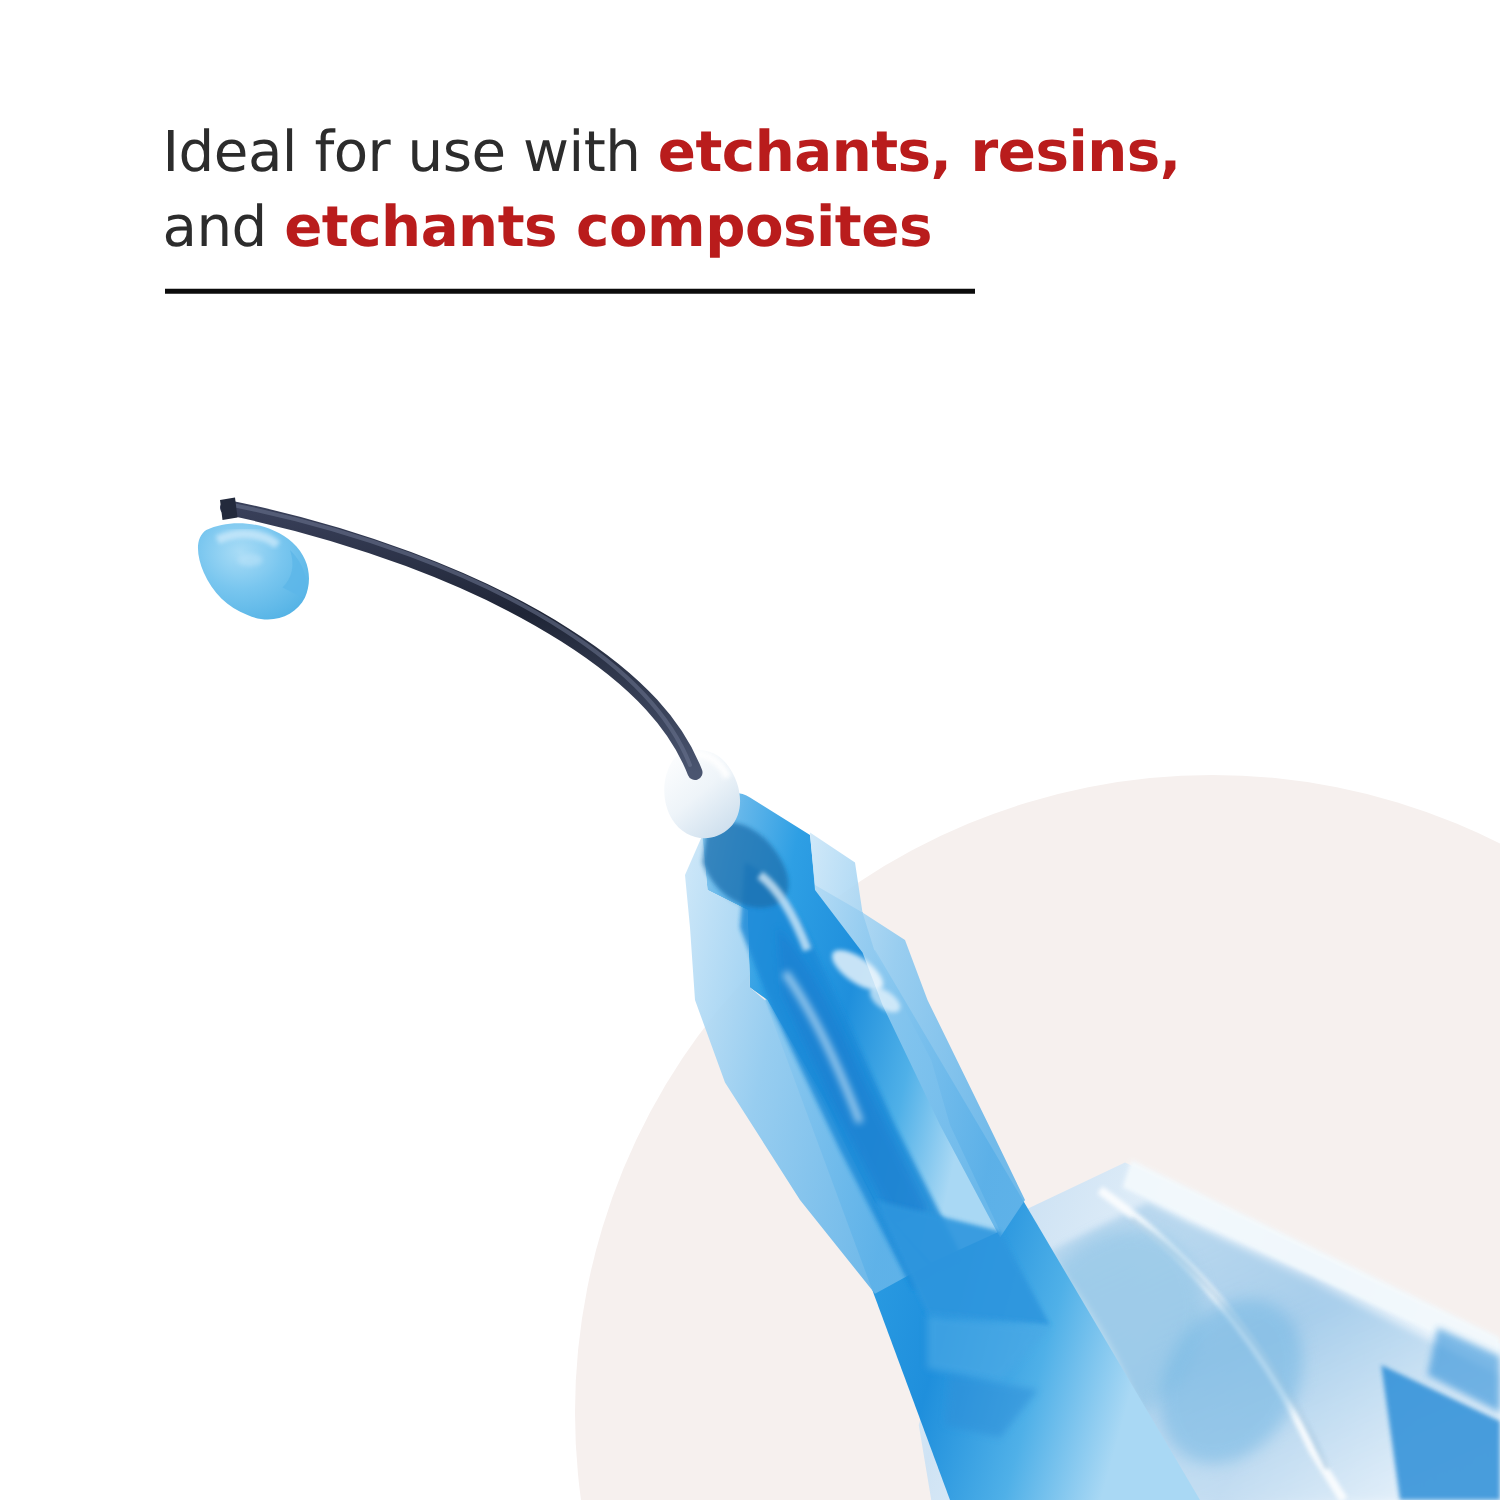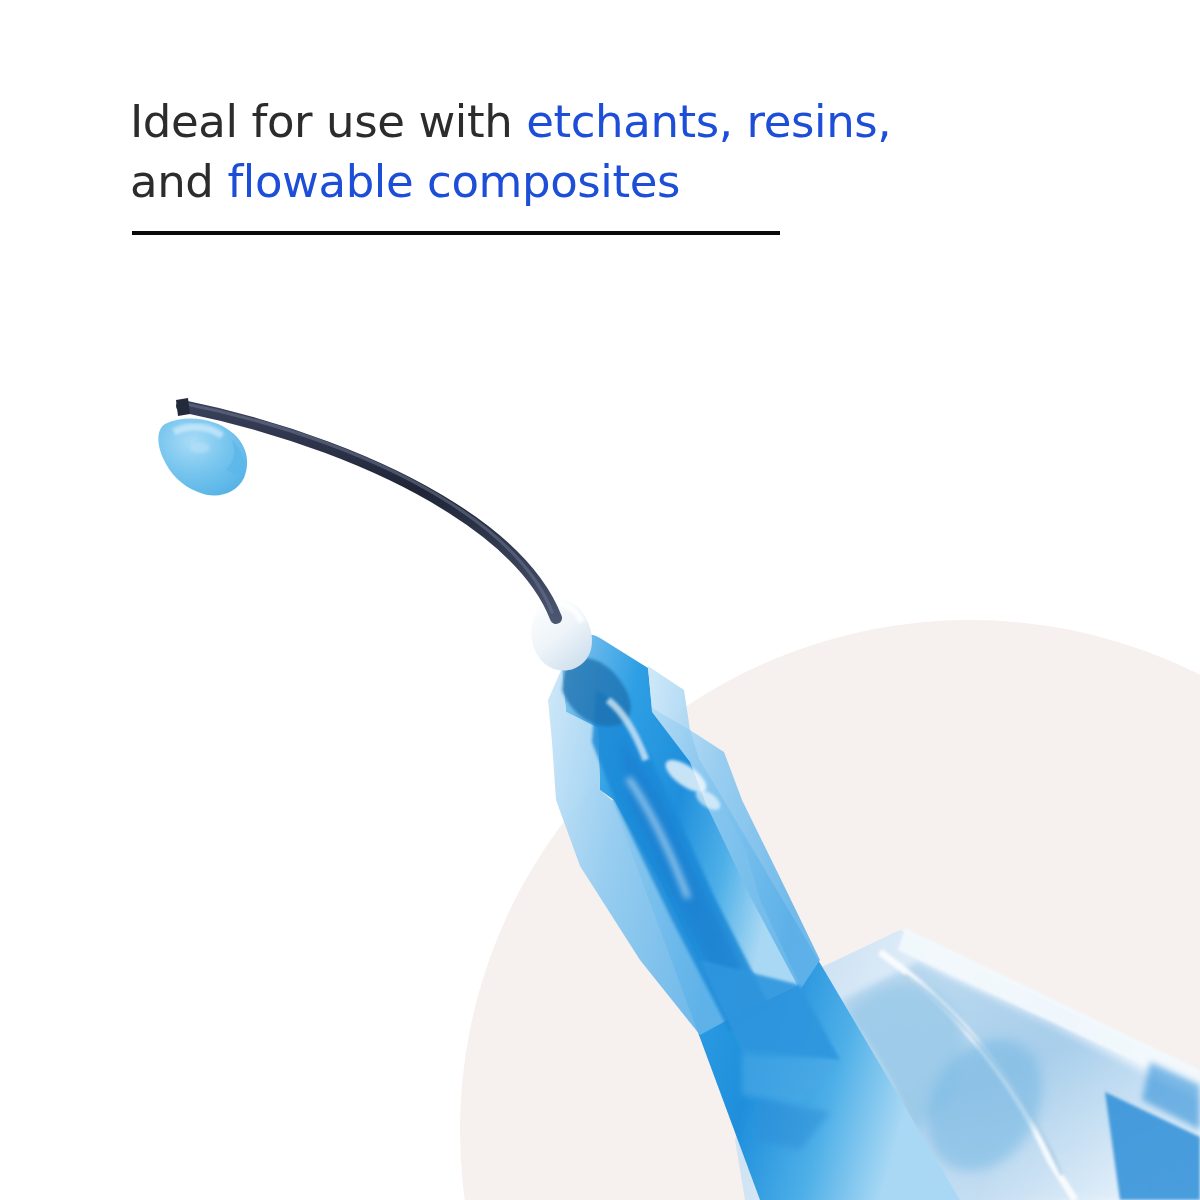--- a/index.html
+++ b/index.html
@@ -36,22 +36,22 @@
     margin:0;
     font-family:"DejaVu Sans", sans-serif;
     font-size:45px;
     line-height:60px;
     letter-spacing:-0.4px;
     color:#2c2c2c;
     font-weight:400;
     white-space:normal;
   }
   .headline .hl-accent{
-    color:#1d4ed8;
-    font-weight:400;
+    color:#b91c1c;
+    font-weight:700;
   }
   .rule{
     position:absolute;
     left:132px; top:231px;
     width:648px; height:4px;
     background:#0b0b0b;
     z-index:5;
   }
 </style>
 </head>
@@ -261,18 +261,18 @@
                C 236 494, 216 500, 198 492
                C 182 486, 170 474, 163 458
                C 157 444, 156 430, 165 424 Z" fill="url(#gDrop)"></path>
       <path d="M232 440 C 244 452, 248 466, 242 478 L226 470 C 234 462, 236 452, 232 440 Z" fill="#5cb6e8" opacity="0.8"></path>
       <path d="M174 432 C 190 424, 210 426, 222 436" stroke="#cdeafb" stroke-width="7" fill="none" opacity="0.75" filter="url(#soft1)"></path>
       <ellipse cx="200" cy="448" rx="10" ry="5" fill="#bfe4f9" opacity="0.5" filter="url(#soft1)"></ellipse>
     </g>
   </svg>
 
   <div class="headline-wrap">
-    <p class="headline"><span>Ideal for use with </span><span class="hl-accent">etchants, resins,</span><br><span>and </span><span class="hl-accent">flowable composites</span></p>
+    <p class="headline"><span>Ideal for use with </span><span class="hl-accent">etchants, resins,</span><br><span>and </span><span class="hl-accent">etchants composites</span></p>
   </div>
 
   <div class="rule"></div>
 
 </div>
 
 </body></html>

